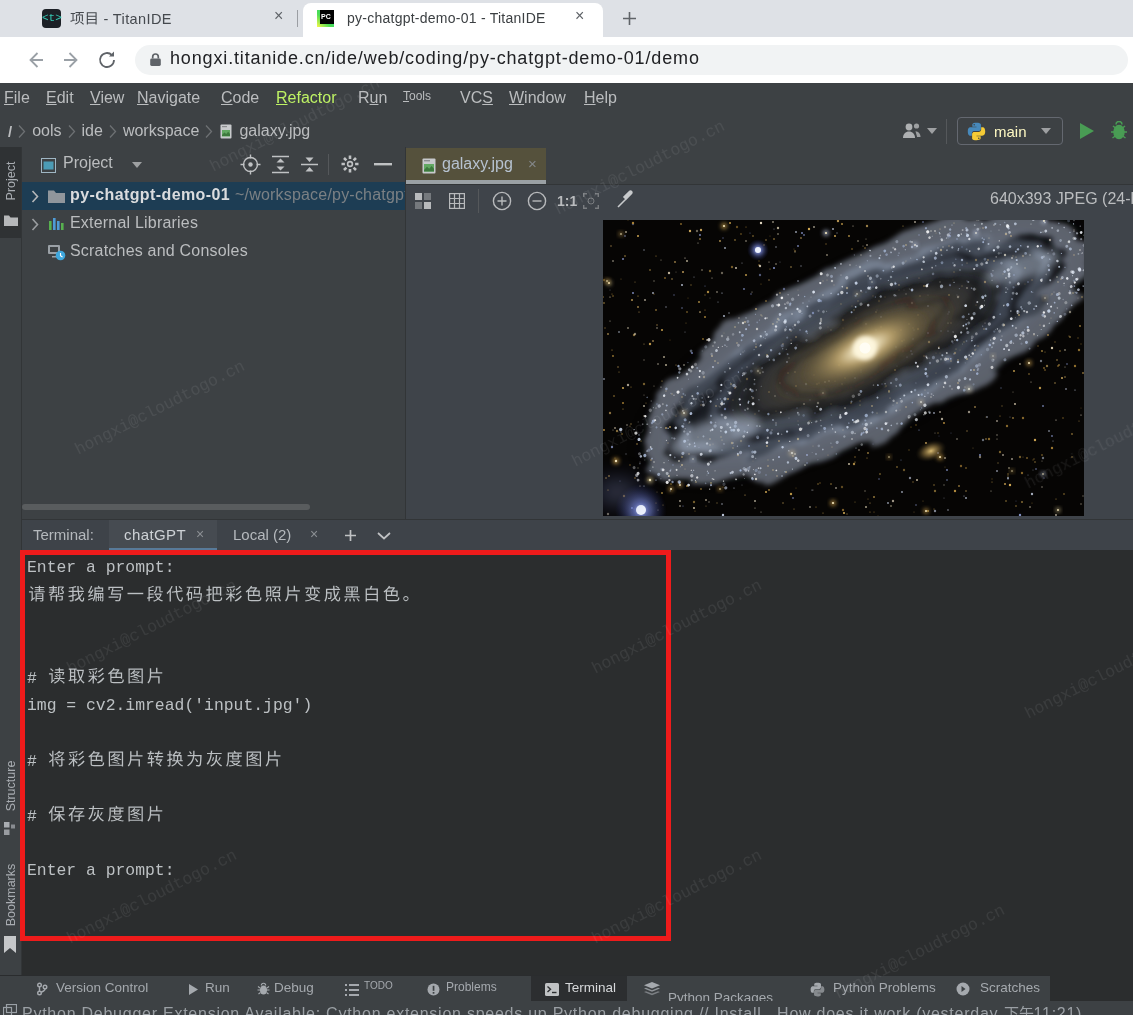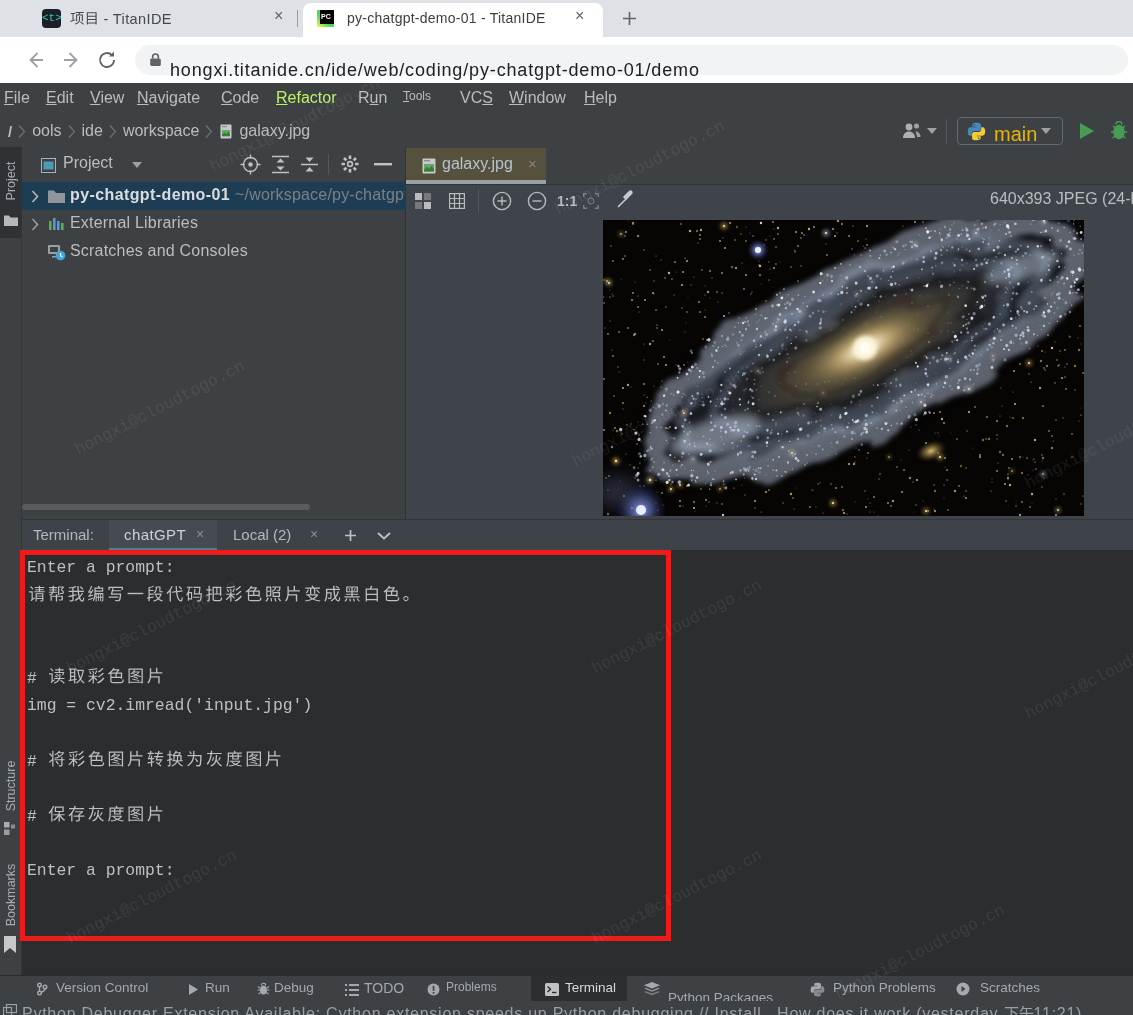--- a/index.html
+++ b/index.html
@@ -1,17 +1,17 @@
 <!DOCTYPE html>
 <html><head><meta charset="utf-8"><title>py-chatgpt-demo-01 - TitanIDE</title><style>
 *{margin:0;padding:0;box-sizing:border-box}
 html,body{width:1133px;height:1015px;overflow:hidden}
 body{font-family:"Liberation Sans",sans-serif;position:relative;background:#2b2d2e}
 .a{position:absolute}
-.ui{color:#eab308;font-size:20px}
+.ui{color:#fef9c3;font-size:15px}
 svg{display:inline-block}
 </style></head><body>
 <div class="a" style="left:0;top:0;width:1133px;height:37px;background:#dee1e6">
     <div class="a" style="left:303px;top:3px;width:300px;height:34px;background:#fff;border-radius:8px 8px 0 0"></div>
     <div class="a" style="left:42px;top:9px;width:19px;height:19px;background:#1c2026;border-radius:4px;color:#35c8b4;font-size:11px;font-family:Liberation Mono,monospace;text-align:center;line-height:18px">&lt;t&gt;</div>
     <div class="a" style="left:70px;top:9px;font-size:14.5px;color:#45494e;white-space:nowrap;letter-spacing:.4px"><svg width="29.0" height="19" viewBox="0 0 29.0 19" style="vertical-align:-4px">
         <path fill="#45494e" transform="translate(0.00 14.50) scale(0.01450 -0.01450)" d="M618 500V289C618 184 591 56 319 -19C335 -34 357 -61 366 -77C649 12 693 158 693 289V500ZM689 91C766 41 864 -31 911 -79L961 -26C913 21 813 90 736 138ZM29 184 48 106C140 137 262 179 379 219L369 284L247 247V650H363V722H46V650H172V225ZM417 624V153H490V556H816V155H891V624H655C670 655 686 692 702 728H957V796H381V728H613C603 694 591 656 578 624Z"></path>
         <path fill="#45494e" transform="translate(14.50 14.50) scale(0.01450 -0.01450)" d="M233 470H759V305H233ZM233 542V704H759V542ZM233 233H759V67H233ZM158 778V-74H233V-6H759V-74H837V778Z"></path>
       </svg> - TitanIDE</div>
     <div class="a" style="left:274px;top:7px;font-size:16px;color:#5f6368">×</div>
@@ -43,21 +43,21 @@
     </svg>
     <svg class="a" style="left:96px;top:12px" width="22" height="22" viewBox="0 0 22 22">
       <path d="M18 11a7 7 0 1 1-2.05-4.95" stroke="#5f6368" stroke-width="1.8" fill="none"></path>
       <path d="M18 2.5v5h-5z" fill="#5f6368"></path>
     </svg>
     <div class="a" style="left:135px;top:8px;width:993px;height:30px;background:#f1f3f4;border-radius:15px"></div>
     <svg class="a" style="left:148px;top:15px" width="15" height="16" viewBox="0 0 15 16">
       <rect x="2.2" y="6.5" width="10.6" height="7.5" rx="1.4" fill="#5f6368"></rect>
       <path d="M4.7 6.5V4.8a2.8 2.8 0 0 1 5.6 0v1.7" stroke="#5f6368" stroke-width="1.7" fill="none"></path>
     </svg>
-    <div class="a" style="left:170px;top:23px;font-size:18px;color:#202124;letter-spacing:.85px">hongxi.titanide.cn/ide/web/coding/py-chatgpt-demo-01/demo</div>
+    <div class="a" style="left:170px;top:11px;font-size:18px;color:#202124;letter-spacing:.85px">hongxi.titanide.cn/ide/web/coding/py-chatgpt-demo-01/demo</div>
   </div>
 <div class="a" style="left:0;top:83px;width:1133px;height:33px;background:#3d4144">
     <div class="a" style="left:4px;top:6px;font-size:16px;color:#bbbdbf"><u>F</u>ile</div>
     <div class="a" style="left:46px;top:6px;font-size:16px;color:#bbbdbf"><u>E</u>dit</div>
     <div class="a" style="left:90px;top:6px;font-size:16px;color:#bbbdbf"><u>V</u>iew</div>
     <div class="a" style="left:137px;top:6px;font-size:16px;color:#bbbdbf"><u>N</u>avigate</div>
     <div class="a" style="left:221px;top:6px;font-size:16px;color:#bbbdbf"><u>C</u>ode</div>
     <div class="a" style="left:276px;top:6px;font-size:16px;color:#bef264"><u>R</u>efactor</div>
     <div class="a" style="left:358px;top:6px;font-size:16px;color:#bbbdbf">R<u>u</u>n</div>
     <div class="a" style="left:403px;top:6px;font-size:12px;color:#bbbdbf"><u>T</u>ools</div>
@@ -2181,21 +2181,21 @@
         <path fill="#bcc0c3" transform="translate(217.95 18.20) scale(0.01720 -0.01720)" d="M180 814V481C180 304 166 119 38 -23C57 -36 84 -64 97 -82C189 19 230 141 246 267H668V-80H749V344H254C257 390 258 435 258 481V504H903V581H621V839H542V581H258V814Z"></path>
       </svg></div><div style="height:27.5px"></div><div style="height:27.5px"># <svg width="118.2" height="24" viewBox="0 0 118.2 24" style="vertical-align:-5.5px">
         <path fill="#bcc0c3" transform="translate(1.25 18.20) scale(0.01720 -0.01720)" d="M452 726H824V542H452ZM380 793V474H598V350H306V281H554C486 175 380 74 277 23C294 9 317 -18 329 -36C427 21 528 121 598 232V-80H673V235C740 125 836 20 928 -38C941 -19 964 7 981 22C884 74 782 175 718 281H954V350H673V474H899V793ZM277 837C219 686 123 537 23 441C36 424 58 384 65 367C102 404 138 448 173 496V-77H245V607C284 673 319 744 347 815Z"></path>
         <path fill="#bcc0c3" transform="translate(20.95 18.20) scale(0.01720 -0.01720)" d="M613 349V266H335V196H613V10C613 -4 610 -8 592 -9C574 -10 514 -10 448 -8C458 -29 468 -58 471 -79C557 -79 613 -79 647 -68C680 -56 689 -35 689 9V196H957V266H689V324C762 370 840 432 894 492L846 529L831 525H420V456H761C718 416 663 375 613 349ZM385 840C373 797 359 753 342 709H63V637H311C246 499 153 370 31 284C43 267 61 235 69 216C112 247 152 282 188 320V-78H264V411C316 481 358 557 394 637H939V709H424C438 746 451 784 462 821Z"></path>
         <path fill="#bcc0c3" transform="translate(40.65 18.20) scale(0.01720 -0.01720)" d="M416 475C403 410 379 324 349 271L414 244C442 298 464 387 478 452ZM807 484C784 426 741 345 709 295L766 265C800 315 840 387 872 453ZM294 842C291 799 287 757 283 716H69V644H274C241 401 178 207 42 81C60 67 92 36 104 21C247 167 316 376 352 644H919V716H361L373 836ZM580 596C569 322 551 89 262 -20C278 -33 299 -61 308 -79C480 -12 564 98 608 234C674 98 772 -12 894 -74C905 -55 926 -28 943 -14C802 49 692 183 634 340C648 420 653 506 657 596Z"></path>
         <path fill="#bcc0c3" transform="translate(60.35 18.20) scale(0.01720 -0.01720)" d="M386 644V557H225V495H386V329H775V495H937V557H775V644H701V557H458V644ZM701 495V389H458V495ZM757 203C713 151 651 110 579 78C508 111 450 153 408 203ZM239 265V203H369L335 189C376 133 431 86 497 47C403 17 298 -1 192 -10C203 -27 217 -56 222 -74C347 -60 469 -35 576 7C675 -37 792 -65 918 -80C927 -61 946 -31 962 -15C852 -5 749 15 660 46C748 93 821 157 867 243L820 268L807 265ZM473 827C487 801 502 769 513 741H126V468C126 319 119 105 37 -46C56 -52 89 -68 104 -80C188 78 201 309 201 469V670H948V741H598C586 773 566 813 548 845Z"></path>
         <path fill="#bcc0c3" transform="translate(80.05 18.20) scale(0.01720 -0.01720)" d="M375 279C455 262 557 227 613 199L644 250C588 276 487 309 407 325ZM275 152C413 135 586 95 682 61L715 117C618 149 445 188 310 203ZM84 796V-80H156V-38H842V-80H917V796ZM156 29V728H842V29ZM414 708C364 626 278 548 192 497C208 487 234 464 245 452C275 472 306 496 337 523C367 491 404 461 444 434C359 394 263 364 174 346C187 332 203 303 210 285C308 308 413 345 508 396C591 351 686 317 781 296C790 314 809 340 823 353C735 369 647 396 569 432C644 481 707 538 749 606L706 631L695 628H436C451 647 465 666 477 686ZM378 563 385 570H644C608 531 560 496 506 465C455 494 411 527 378 563Z"></path>
         <path fill="#bcc0c3" transform="translate(99.75 18.20) scale(0.01720 -0.01720)" d="M180 814V481C180 304 166 119 38 -23C57 -36 84 -64 97 -82C189 19 230 141 246 267H668V-80H749V344H254C257 390 258 435 258 481V504H903V581H621V839H542V581H258V814Z"></path>
       </svg></div><div style="height:27.5px"></div><div style="height:27.5px">Enter a prompt:</div></div>
 <div class="a" style="left:20px;top:550px;width:651px;height:391px;border:5px solid #ee1b1b;z-index:50"></div>
-<div class="a" style="left:0;top:975px;width:1133px;height:26px;background:#3d4144;border-top:1px solid #2a2c2e">
+<div class="a" style="left:0;top:975px;width:1050px;height:26px;background:#3d4144;border-top:1px solid #2a2c2e">
     <div class="a" style="left:531px;top:0;width:96px;height:26px;background:#2c2e30"></div>
     <div class="a" style="left:36px;top:6px"><svg width="12" height="14" viewBox="0 0 12 14">
         <g stroke="#a5a9ae" stroke-width="1.4" fill="none">
           <circle cx="3.5" cy="3" r="1.8"></circle>
           <circle cx="3.5" cy="11" r="1.8"></circle>
           <circle cx="9" cy="5" r="1.8"></circle>
           <path d="M3.5 4.8v4.4M9 6.8c0 2.5-2.5 2.7-3.8 3.4"></path>
         </g>
       </svg></div>
     <div class="a" style="left:56px;top:4px;font-size:13.5px;color:#a5a9ae;white-space:nowrap">Version Control</div>
@@ -2213,21 +2213,21 @@
     <div class="a" style="left:345px;top:6px"><svg width="14" height="12" viewBox="0 0 14 12">
         <g fill="#a5a9ae">
           <rect width="2" height="2" y="0"></rect>
           <rect width="2" height="2" y="5"></rect>
           <rect width="2" height="2" y="10"></rect>
           <rect x="4" width="10" height="2" y="0"></rect>
           <rect x="4" width="10" height="2" y="5"></rect>
           <rect x="4" width="10" height="2" y="10"></rect>
         </g>
       </svg></div>
-    <div class="a" style="left:364px;top:4px;font-size:14px;color:#a5a9ae;white-space:nowrap">TODO</div>
+    <div class="a" style="left:364px;top:4px;font-size:10px;color:#a5a9ae;white-space:nowrap">TODO</div>
     <div class="a" style="left:427px;top:6px"><svg width="13" height="13" viewBox="0 0 13 13">
         <circle cx="6.5" cy="6.5" r="6" fill="#a5a9ae"></circle>
         <rect x="5.7" y="2.8" width="1.7" height="5" fill="#3d4144"></rect>
         <rect x="5.7" y="9" width="1.7" height="1.7" fill="#3d4144"></rect>
       </svg></div>
     <div class="a" style="left:446px;top:4px;font-size:12px;color:#a5a9ae;white-space:nowrap">Problems</div>
     <div class="a" style="left:545px;top:6px"><svg width="14" height="13" viewBox="0 0 14 13">
         <rect width="14" height="13" rx="1.5" fill="#c0c2c4"></rect>
         <path d="M2.5 3.5l3 2.8-3 2.8" stroke="#2c2e30" stroke-width="1.4" fill="none"></path>
         <path d="M7 9.5h4.5" stroke="#2c2e30" stroke-width="1.4"></path>

